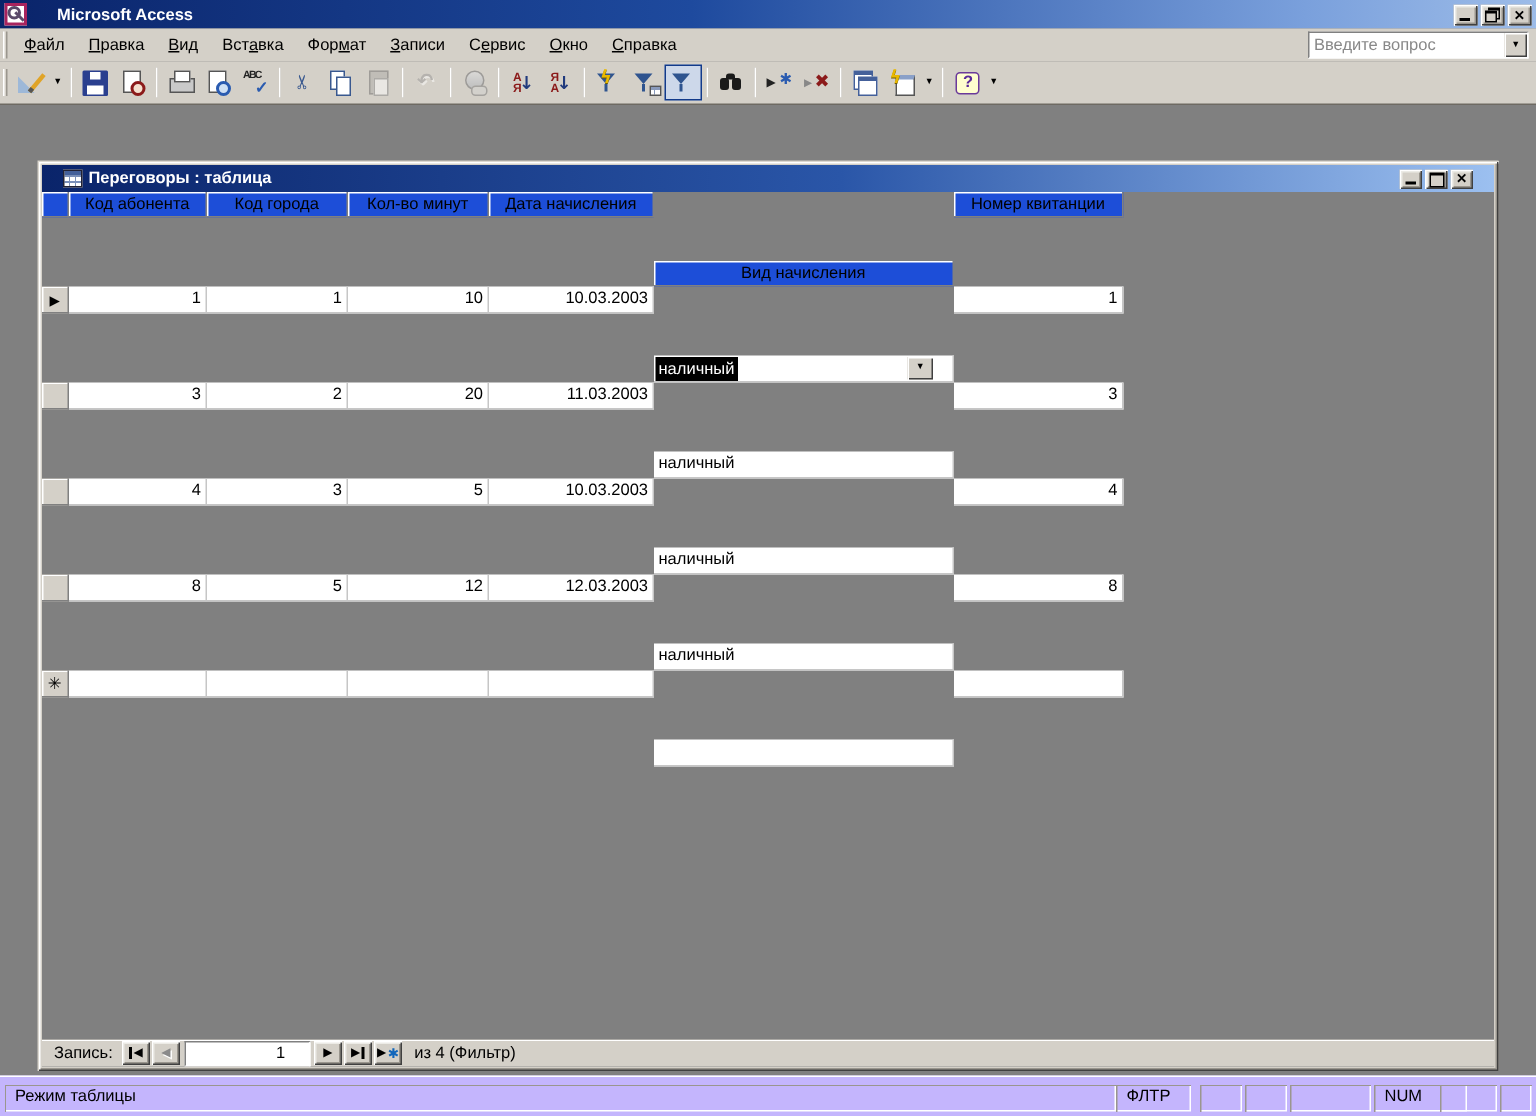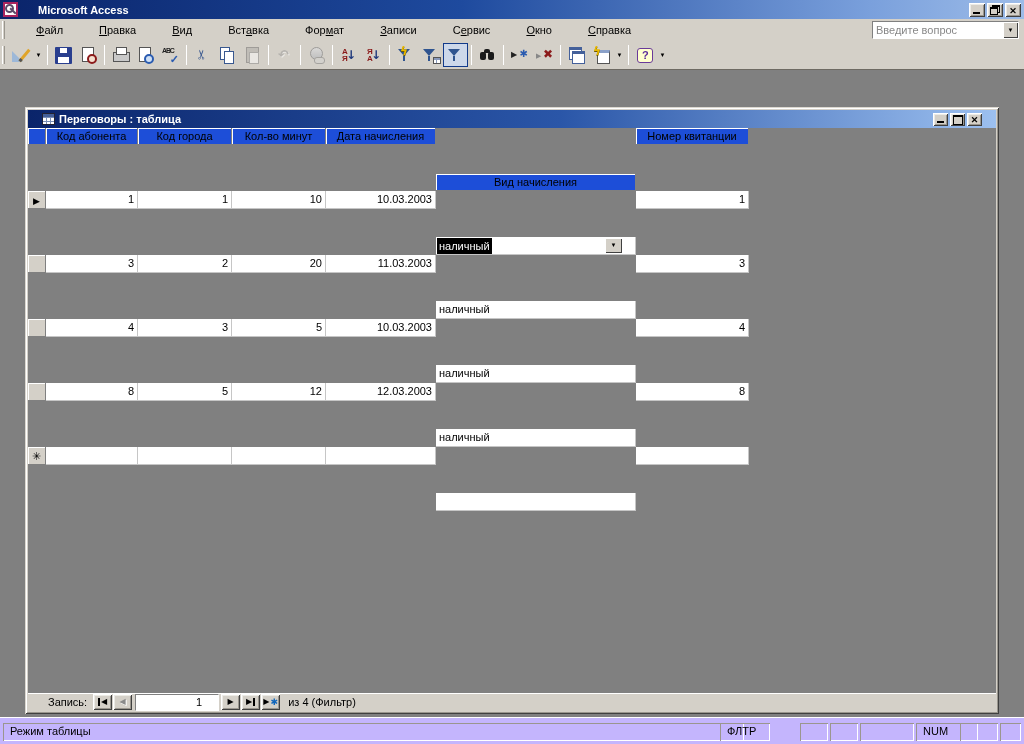--- a/index.html
+++ b/index.html
@@ -25,21 +25,21 @@
   .g-restore::before{content:"";width:6px;height:5px;border:1px solid #000;border-top:2px solid #000;position:absolute;top:2px;right:3px;}
   .g-restore::after{content:"";width:6px;height:5px;border:1px solid #000;border-top:2px solid #000;background:#d4d0c8;position:absolute;bottom:2px;left:3px;}
   .g-max::before{content:"";width:8px;height:7px;border:1px solid #000;border-top:2px solid #000;position:absolute;top:2px;left:3px;}
   .g-close::before{content:"✕";font-weight:bold;font-size:9px;line-height:1;}
   
   .menubar{
     position:absolute; left:0; top:19px; width:1024px; height:22px; background:#d4d0c8;
     display:flex; align-items:center;
   }
   .grip{width:3px;height:18px;margin:0 3px 0 2px;border-left:1px solid #fff;border-right:1px solid #9a968e;}
-  .mitem{padding:3px 8px;white-space:nowrap;margin-left:20px;}
+  .mitem{padding:3px 8px;white-space:nowrap;}
   .askbox{
     position:absolute; right:5px; top:2px; width:147px; height:18px; background:#fff;
     border:1px solid; border-color:#808080 #fff #fff #808080; display:flex; align-items:center;
   }
   .askbox input{flex:1;border:0;outline:0;font:11px "Liberation Sans",sans-serif;color:#888;padding-left:3px;min-width:0;background:transparent;}
   .askbox input::placeholder{color:#888;opacity:1;}
   .ask-dd{width:15px;height:16px;background:#d4d0c8;box-shadow:inset 1px 1px 0 #fff,inset -1px -1px 0 #404040;
     display:flex;align-items:center;justify-content:center;}
   .ask-dd::before{content:"▼";font-size:6px;}
   
@@ -126,21 +126,21 @@
     padding:0 3px;line-height:17px;white-space:nowrap;overflow:hidden;}
   .c0{width:92px;} .c1{width:94px;} .c2{width:94px;} .c3{width:110px;} .c4{width:200px;margin-top:46px;} .c5{width:113px;}
   .num{text-align:right;}
   .combo-cell{display:flex;align-items:center;padding:0;position:relative;}
   .hl{background:#000;color:#fff;padding:0 2px;margin-left:1px;line-height:16px;}
   .combo-btn{position:absolute;right:13px;top:1px;width:17px;height:15px;background:#d4d0c8;
     box-shadow:inset 1px 1px 0 #fff,inset -1px -1px 0 #404040;display:flex;align-items:center;justify-content:center;}
   .combo-btn::before{content:"▼";font-size:6px;}
   
   .navbar{position:absolute;left:0;bottom:0;width:100%;height:18px;background:#d4d0c8;
-    box-shadow:inset 0 1px 0 #fff;display:flex;align-items:center;padding-left:20px;}
+    box-shadow:inset 0 1px 0 #fff;display:flex;align-items:center;padding-left:8px;}
   .navbar .lbl{margin-right:6px;}
   .nbtn{width:19px;height:16px;background:#d4d0c8;box-shadow:inset 1px 1px 0 #fff,inset -1px -1px 0 #404040,inset 2px 2px 0 #ecebe6,inset -2px -2px 0 #9a968e;
     display:flex;align-items:center;justify-content:center;margin-right:1px;flex:none;}
   .nbtn i{font-style:normal;font-size:8px;line-height:10px;display:flex;align-items:center;}
   .g-first::before{content:"";width:2px;height:8px;background:#000;margin-right:1px;}
   .g-first::after{content:"◀";font-size:8px;}
   .g-prev::after{content:"◀";font-size:8px;color:#8a8a8a;text-shadow:1px 1px 0 #fff;}
   .g-next::before{content:"▶";font-size:8px;}
   .g-last::before{content:"▶";font-size:8px;}
   .g-last::after{content:"";width:2px;height:8px;background:#000;margin-left:1px;}
@@ -385,21 +385,21 @@
             </span>
           <span class="sfx">из 4 (Фильтр)</span>
         </div>
 
       </div>
     </div>
   </div>
 
   <div class="statusbar">
     <span class="pane" style="left:3px;width:741px;">Режим таблицы</span>
-    <span class="pane" style="left:720px;width:50px;">ФЛТР</span>
+    <span class="pane" style="left:744px;width:50px;">ФЛТР</span>
     <span class="pane" style="left:800px;width:28px;"></span>
     <span class="pane" style="left:830px;width:28px;"></span>
     <span class="pane" style="left:860px;width:54px;"></span>
     <span class="pane" style="left:916px;width:62px;">NUM</span>
     <span class="pane" style="left:960px;width:38px;"></span>
     <span class="pane" style="left:1000px;width:21px;"></span>
   </div>
 
 </div>
 

